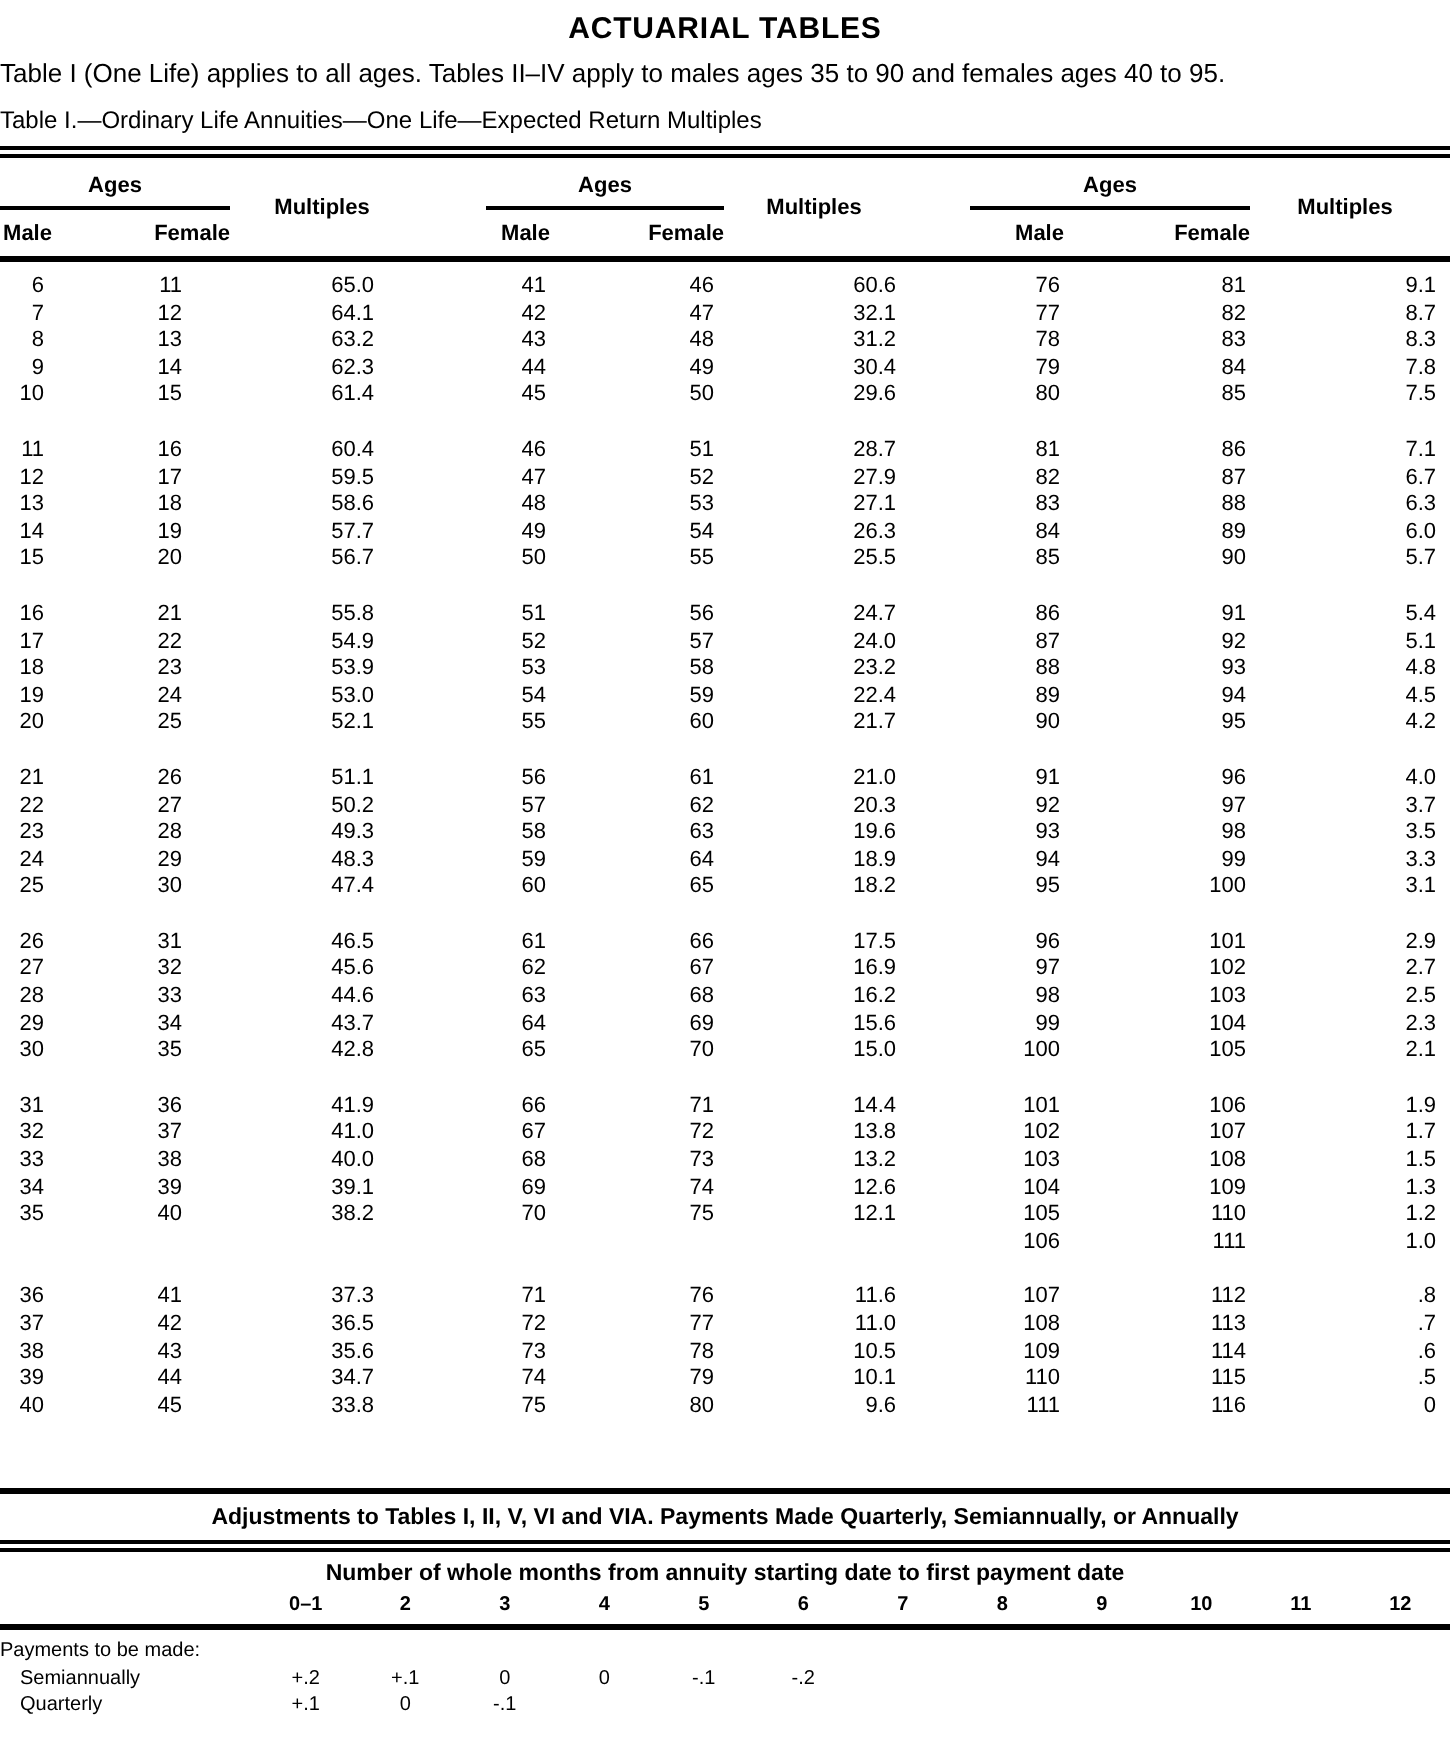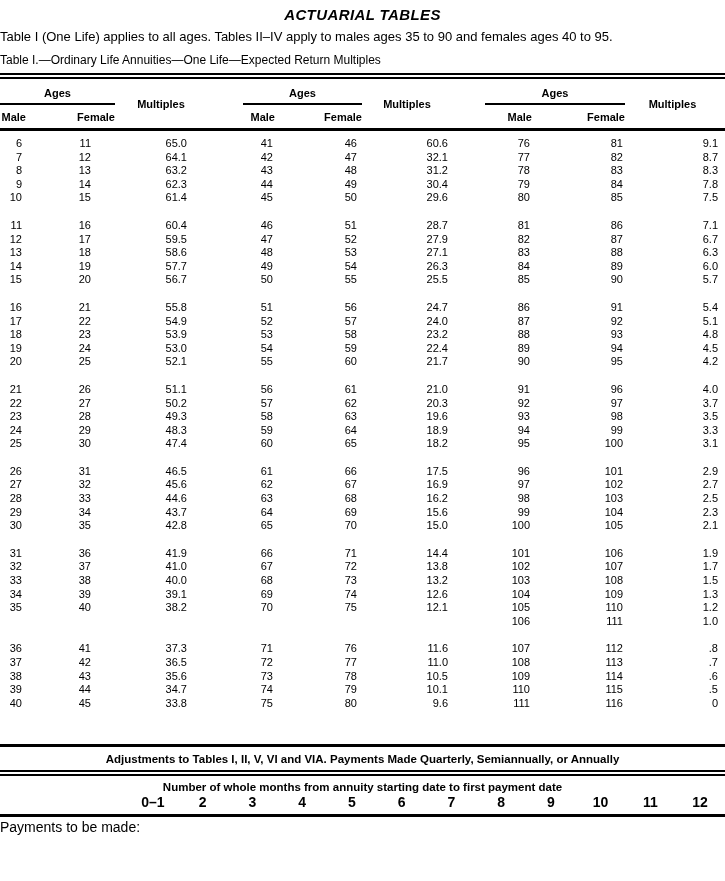--- a/index.html
+++ b/index.html
@@ -1,19 +1,19 @@
 <!DOCTYPE html>
 <html><head>
 <meta charset="utf-8">
 <style>
   html,body{margin:0;padding:0;background:#fff;color:#000;}
   body{width:725px;height:881px;overflow:hidden;font-family:"Liberation Sans",sans-serif;}
   .page{width:725px;}
 
-  h1.doc-title{font-size:15px;font-weight:bold;text-align:center;margin:6px 0 7px 0;letter-spacing:0.4px;font-style:italic;}
+  h1.doc-title{font-size:15px;font-weight:bold;text-align:center;margin:6px 0 7px 0;letter-spacing:0.4px;}
   p.intro{font-size:13px;margin:0 0 9px 0;line-height:14px;}
   p.caption{font-size:12px;margin:0 0 6px 0;line-height:14px;}
 
   .double-rule{height:2px;border-top:2px solid #000;border-bottom:2px solid #000;}
   .thick-rule{height:3px;background:#000;}
 
   table.main{width:725px;table-layout:fixed;border-collapse:collapse;}
   table.main th,table.main td{padding:0;font-size:11px;white-space:nowrap;overflow:visible;}
   table.main thead th{font-weight:bold;border-bottom:3px solid #000;}
   table.main thead .ages{border-bottom:2px solid #000;text-align:center;height:20px;vertical-align:bottom;padding-bottom:4px;}
@@ -38,21 +38,21 @@
   table.main tbody td:nth-child(9){padding-right:2px;}
   table.main tbody td:nth-child(10){padding-right:2px;}
   table.main tbody td:nth-child(11){padding-right:2px;}
   table.main tbody tr.gaprow td{height:14px;line-height:0;}
   table.main tbody tr.gaprow.first td{height:6px;}
 
   .adj-rule-top{margin-top:34px;}
   .adj-title{font-size:11.5px;font-weight:bold;text-align:center;padding:6px 0 5px 0;}
   .adj-months{font-size:11.5px;font-weight:bold;text-align:center;padding:5px 0 1px 0;}
   table.adj{width:725px;table-layout:fixed;border-collapse:collapse;}
-  table.adj th,table.adj td{padding:0;font-size:14px;white-space:nowrap;}
+  table.adj th,table.adj td{padding:0;font-size:10px;white-space:nowrap;}
   table.adj thead th{font-weight:bold;text-align:center;border-bottom:3px solid #000;padding-bottom:4px;height:14px;vertical-align:bottom;}
   table.adj thead th.adj-label-col{text-align:left;}
   table.adj tbody td{text-align:center;line-height:13.5px;margin-top:24px;}
   table.adj tbody td.rowlabel{text-align:left;padding-left:10px;}
   table.adj tbody td.sectionlabel{text-align:left;padding-top:4px;}
 </style>
 </head>
 <body>
 
 <div class="page">
@@ -663,16 +663,46 @@
           <th>9</th>
           <th>10</th>
           <th>11</th>
           <th>12</th>
         </tr>
     </thead>
     <tbody id="adj-body">
         <tr>
           <td colspan="13" class="sectionlabel">Payments to be made:</td>
         </tr>
+        <tr>
+          <td class="rowlabel">Semiannually</td>
+          <td>+.2</td>
+          <td>+.1</td>
+          <td>0</td>
+          <td>0</td>
+          <td>-.1</td>
+          <td>-.2</td>
+          <td></td>
+          <td></td>
+          <td></td>
+          <td></td>
+          <td></td>
+          <td></td>
+        </tr>
+        <tr>
+          <td class="rowlabel">Quarterly</td>
+          <td>+.1</td>
+          <td>0</td>
+          <td>-.1</td>
+          <td></td>
+          <td></td>
+          <td></td>
+          <td></td>
+          <td></td>
+          <td></td>
+          <td></td>
+          <td></td>
+          <td></td>
+        </tr>
       </tbody>
   </table>
 
 </div>
 
 </body></html>

